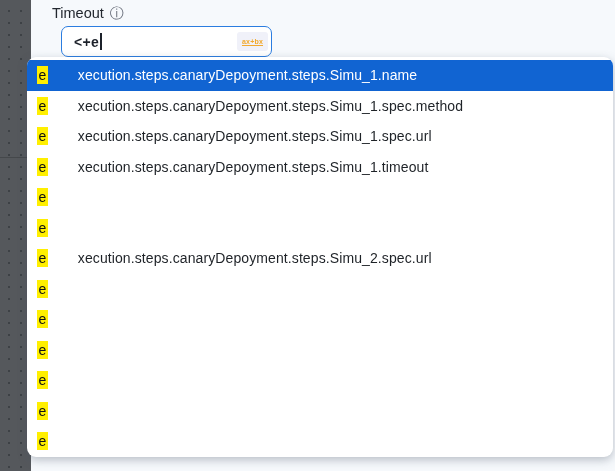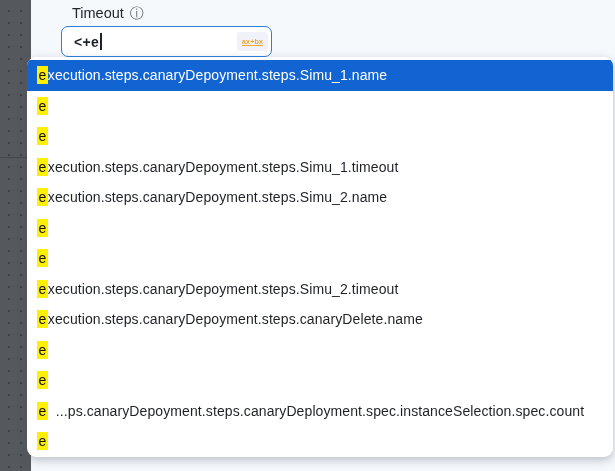--- a/index.html
+++ b/index.html
@@ -13,21 +13,21 @@
     position: absolute; left: 0; top: 0; width: 31px; height: 471px;
     background-color: var(--canvas-bg, #55585c);
     background-image: radial-gradient(circle, #3d4145 1.2px, transparent 1.4px);
     background-size: 12px 12px;
     background-position: 3px 5px;
   }
   .canvas-line {
     position: absolute; left: 0; top: 157px; width: 31px; height: 1px;
     background: rgba(0,0,0,0.18);
   }
-  .form-area { position: absolute; left: 72px; top: 3px; }
+  .form-area { position: absolute; left: 52px; top: 3px; }
   .field-label {
     font-size: 14.5px; color: #22272e; font-weight: 400;
     display: flex; align-items: center; gap: 6px; height: 20px;
   }
   .info { color: #5f6571; font-size: 14px; line-height: 1; }
   .input-box {
     position: absolute; left: 61px; top: 26px; width: 211px; height: 31px;
     background: #fff; border: 1.6px solid var(--input-border, #2b7de0);
     border-radius: 7px; display: flex; align-items: center;
     padding-left: 12px; padding-right: 3px;
@@ -54,21 +54,21 @@
   }
   .item {
     height: 30.5px; display: flex; align-items: center;
     padding-left: 10px; cursor: pointer;
     font-size: 14px; color: var(--item-text, #1e2227);
   }
   .item .mark {
     background: var(--match-bg, #ffef00); color: #111;
     padding: 1px 1.5px; font-size: 14px;
   }
-  .item .txt { white-space: pre; letter-spacing: 0.1px; }
+  .item .txt { white-space: pre; letter-spacing: 0.1px; margin-left: 30px; }
   .item.selected { background: var(--selected-bg, #1164d2); }
   .item.selected .txt { color: #fff; }
 </style>
 </head>
 <body>
 
 <div class="canvas-strip">
   <div class="canvas-line"></div>
 </div>
 
@@ -86,52 +86,51 @@
 </div>
 
 <div class="popover">
 
 <div class="item selected">
       <span class="mark">e</span>
       <span class="txt">xecution.steps.canaryDepoyment.steps.Simu_1.name</span>
     </div>
     <div class="item">
       <span class="mark">e</span>
+      <span class="txt">xecution.steps.canaryDepoyment.steps.Simu_1.spec.method</span>
     </div>
     <div class="item">
       <span class="mark">e</span>
+      <span class="txt">xecution.steps.canaryDepoyment.steps.Simu_1.spec.url</span>
     </div>
     <div class="item">
       <span class="mark">e</span>
       <span class="txt">xecution.steps.canaryDepoyment.steps.Simu_1.timeout</span>
-    </div>
-    <div class="item">
-      <span class="mark">e</span>
-      <span class="txt">xecution.steps.canaryDepoyment.steps.Simu_2.name</span>
     </div>
     <div class="item">
       <span class="mark">e</span>
     </div>
     <div class="item">
       <span class="mark">e</span>
     </div>
     <div class="item">
       <span class="mark">e</span>
-      <span class="txt">xecution.steps.canaryDepoyment.steps.Simu_2.timeout</span>
-    </div>
-    <div class="item">
-      <span class="mark">e</span>
-      <span class="txt">xecution.steps.canaryDepoyment.steps.canaryDelete.name</span>
+      <span class="txt">xecution.steps.canaryDepoyment.steps.Simu_2.spec.url</span>
     </div>
     <div class="item">
       <span class="mark">e</span>
     </div>
     <div class="item">
       <span class="mark">e</span>
     </div>
     <div class="item">
       <span class="mark">e</span>
-      <span class="txt">  ...ps.canaryDepoyment.steps.canaryDeployment.spec.instanceSelection.spec.count</span>
+    </div>
+    <div class="item">
+      <span class="mark">e</span>
+    </div>
+    <div class="item">
+      <span class="mark">e</span>
     </div>
     <div class="item">
       <span class="mark">e</span>
     </div>
   </div>
 
 </body></html>

